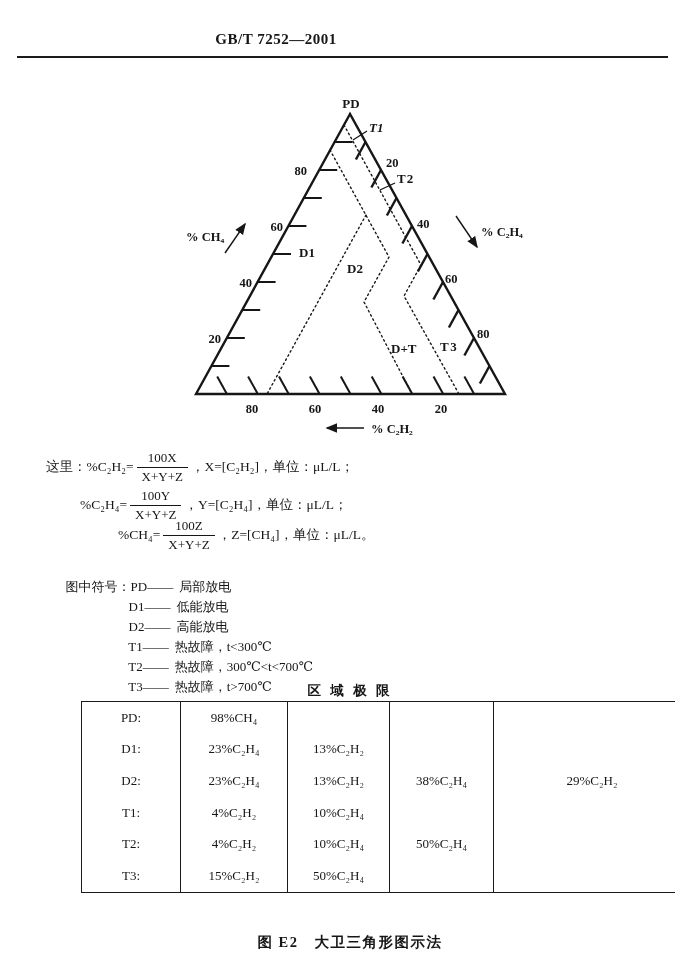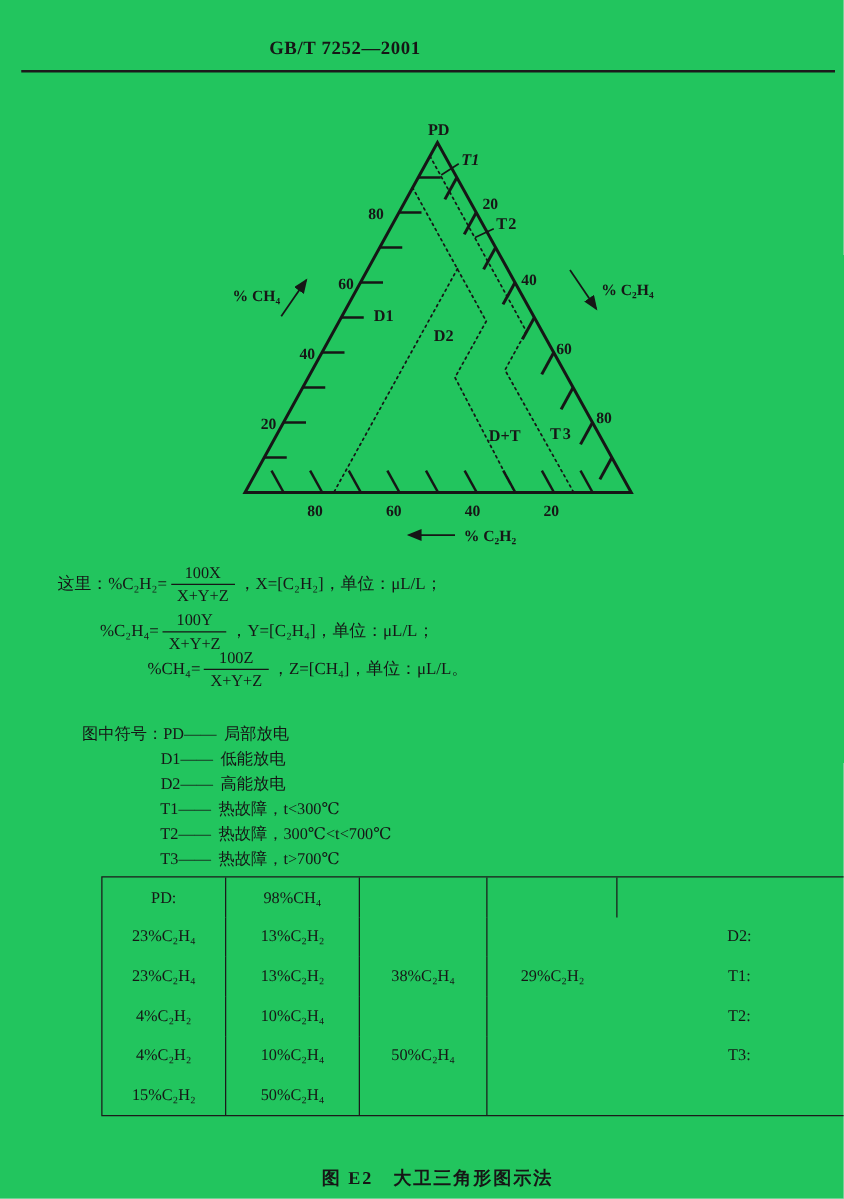--- a/index.html
+++ b/index.html
@@ -1,17 +1,17 @@
 <!DOCTYPE html>
 <html><head>
 <meta charset="utf-8">
 <style>
   html,body{margin:0;padding:0;background:#e8e8e6;}
   .page{
-    position:relative;width:675px;height:959px;background:#22c55e;
+    position:relative;width:675px;height:959px;background:#ffffff;
     font-family:"Liberation Serif","DejaVu Serif",serif;color:#161616;
     overflow:hidden;margin:0 auto;
   }
   .doc-header{
     position:absolute;top:31px;left:0;width:552px;text-align:center;
     font-size:15px;font-weight:bold;letter-spacing:.5px;
   }
   .header-rule{position:absolute;top:56px;left:17px;width:651px;height:2px;background:#1b1b1b;}
   .diagram-svg{position:absolute;left:0;top:0;width:675px;height:455px;}
   .diagram-svg text{font-family:"Liberation Serif","DejaVu Serif",serif;fill:#161616;}
@@ -191,28 +191,30 @@
       <span>T1</span><span>——</span><span class="legend-desc">热故障，t&lt;300℃</span>
     </div>
     <div class="legend-line indent">
       <span>T2</span><span>——</span><span class="legend-desc">热故障，300℃&lt;t&lt;700℃</span>
     </div>
     <div class="legend-line indent">
       <span>T3</span><span>——</span><span class="legend-desc">热故障，t&gt;700℃</span>
     </div>
   </div>
 
+  <div class="table-title">区 域 极 限</div>
 
   <div class="limits-table">
     <div class="cell colb">PD:</div>
     <div class="cell colb">98%CH₄</div>
     <div class="cell colb"></div>
     <div class="cell colb"></div>
     <div class="cell"></div>
 
+    <div class="cell colb">D1:</div>
     <div class="cell colb">23%C₂H₄</div>
     <div class="cell colb">13%C₂H₂</div>
     <div class="cell colb"></div>
     <div class="cell"></div>
 
     <div class="cell colb">D2:</div>
     <div class="cell colb">23%C₂H₄</div>
     <div class="cell colb">13%C₂H₂</div>
     <div class="cell colb">38%C₂H₄</div>
     <div class="cell">29%C₂H₂</div>

